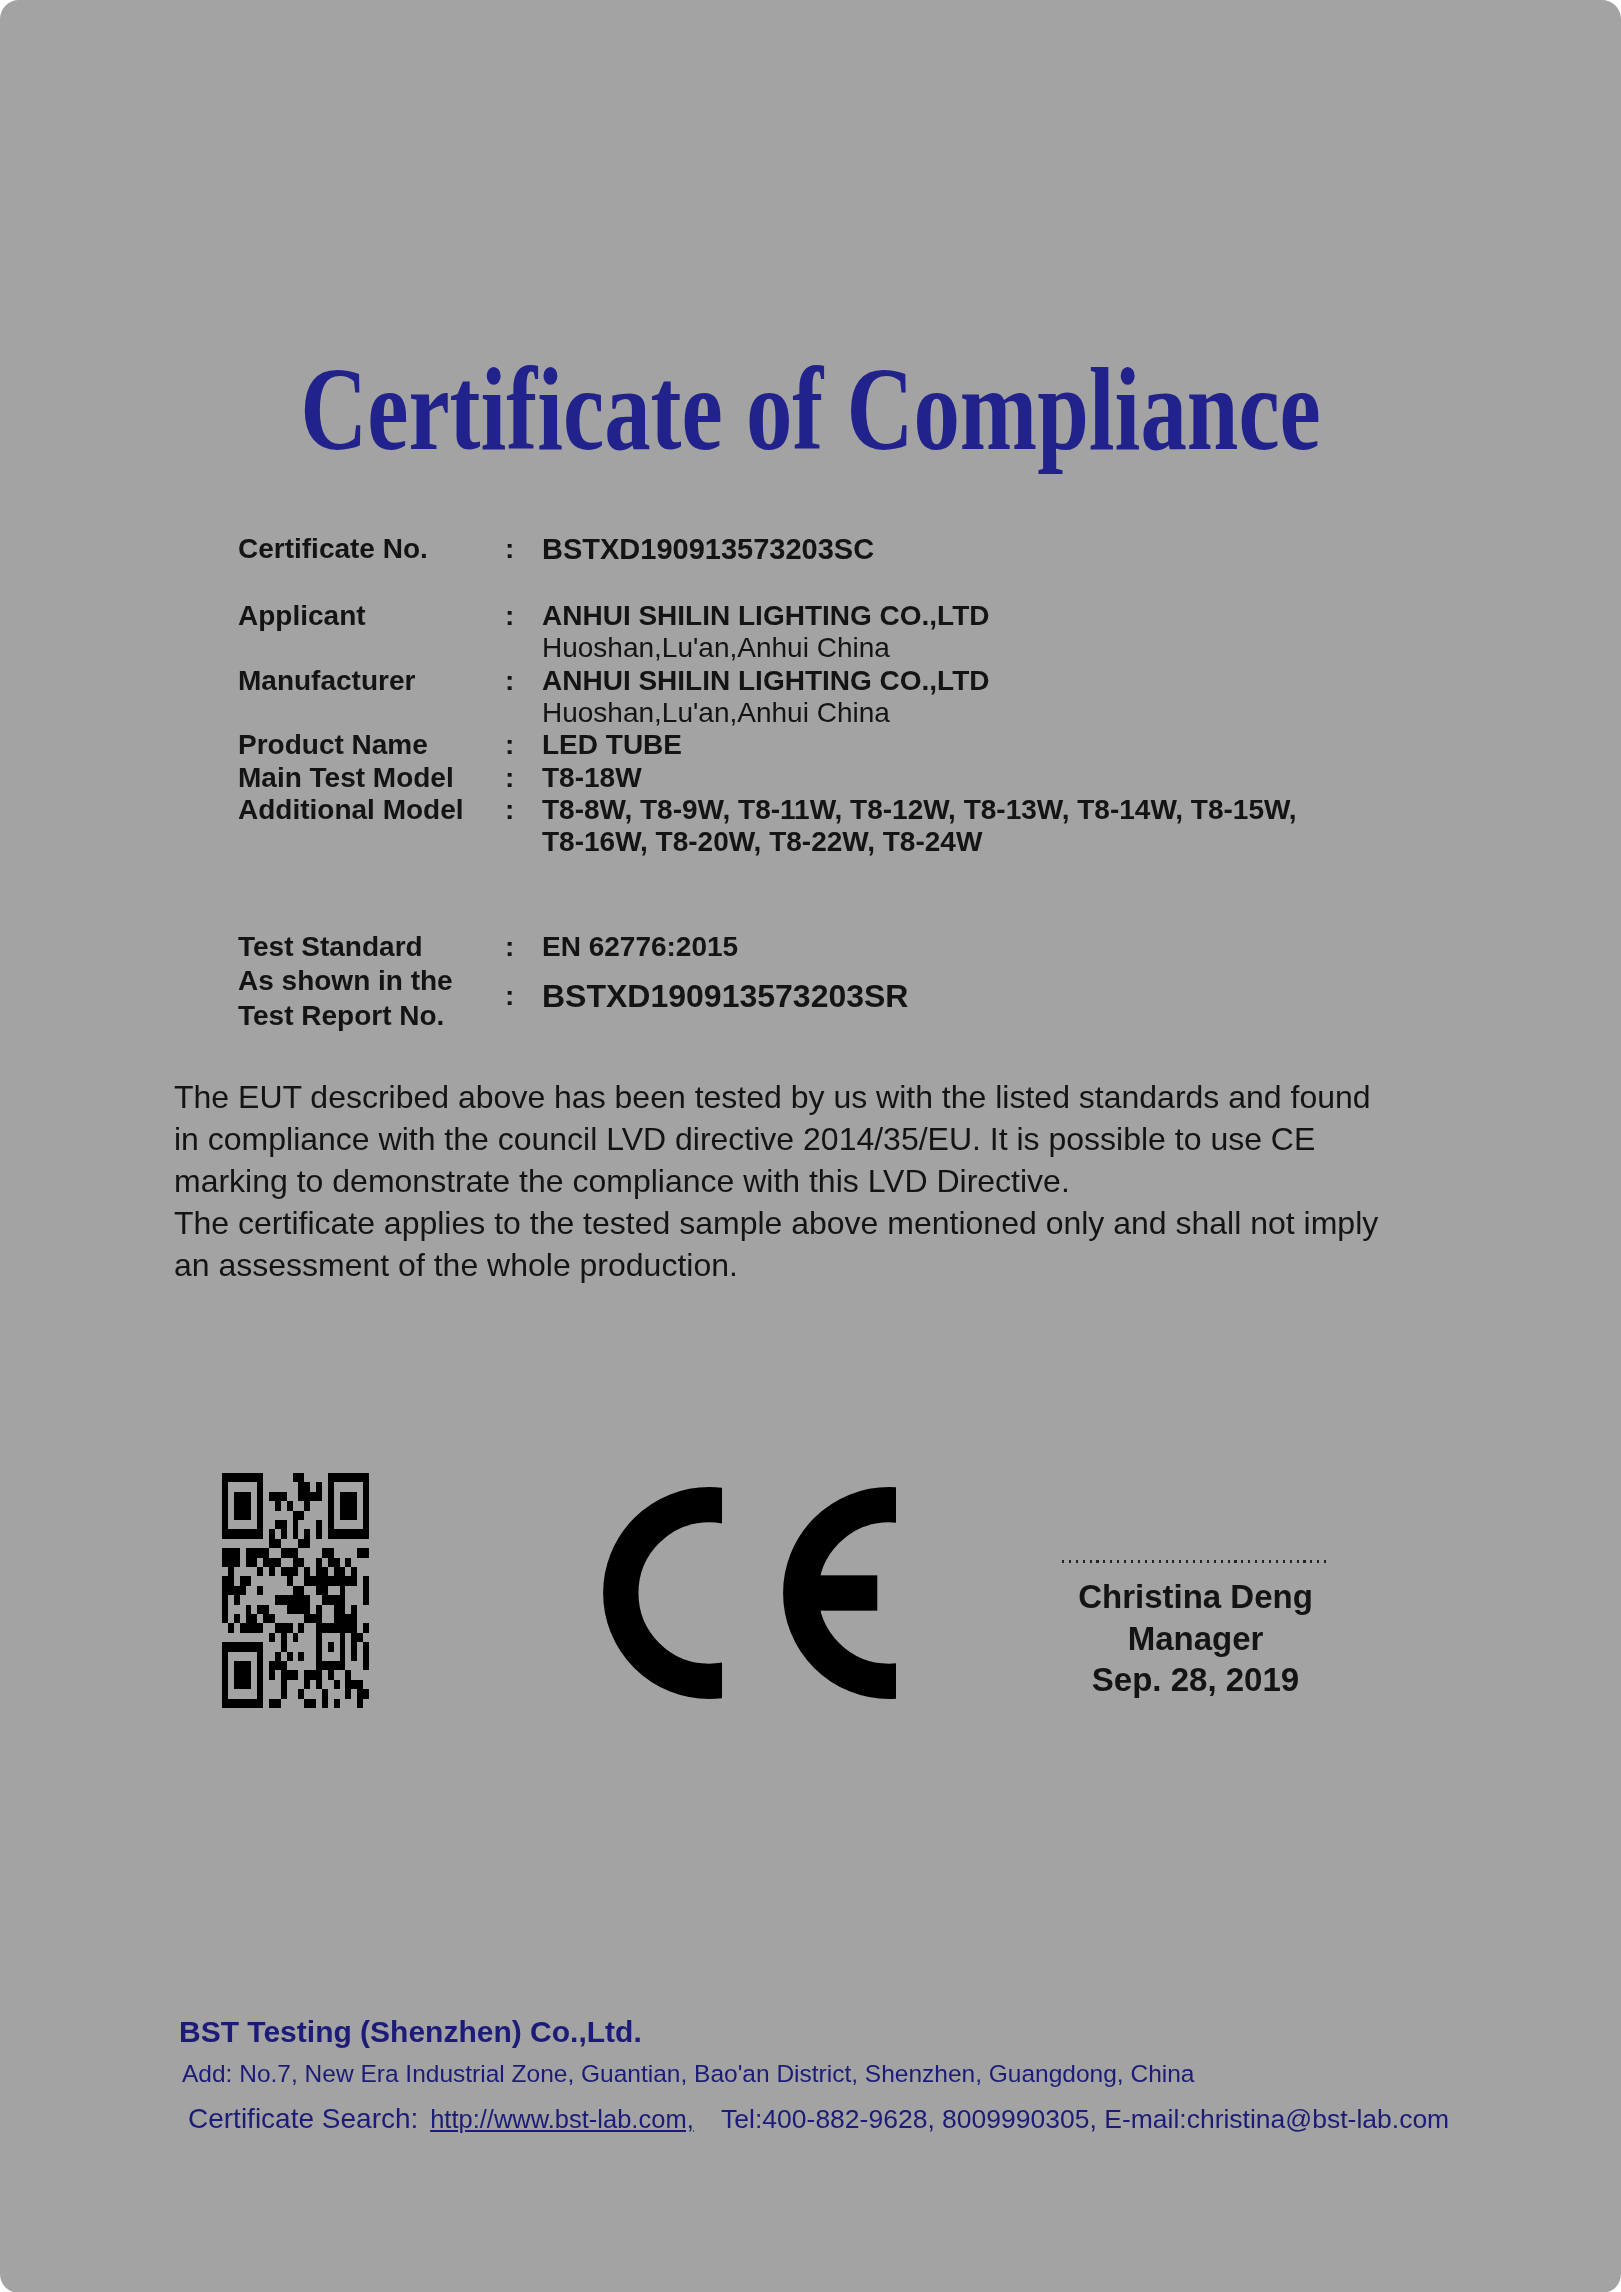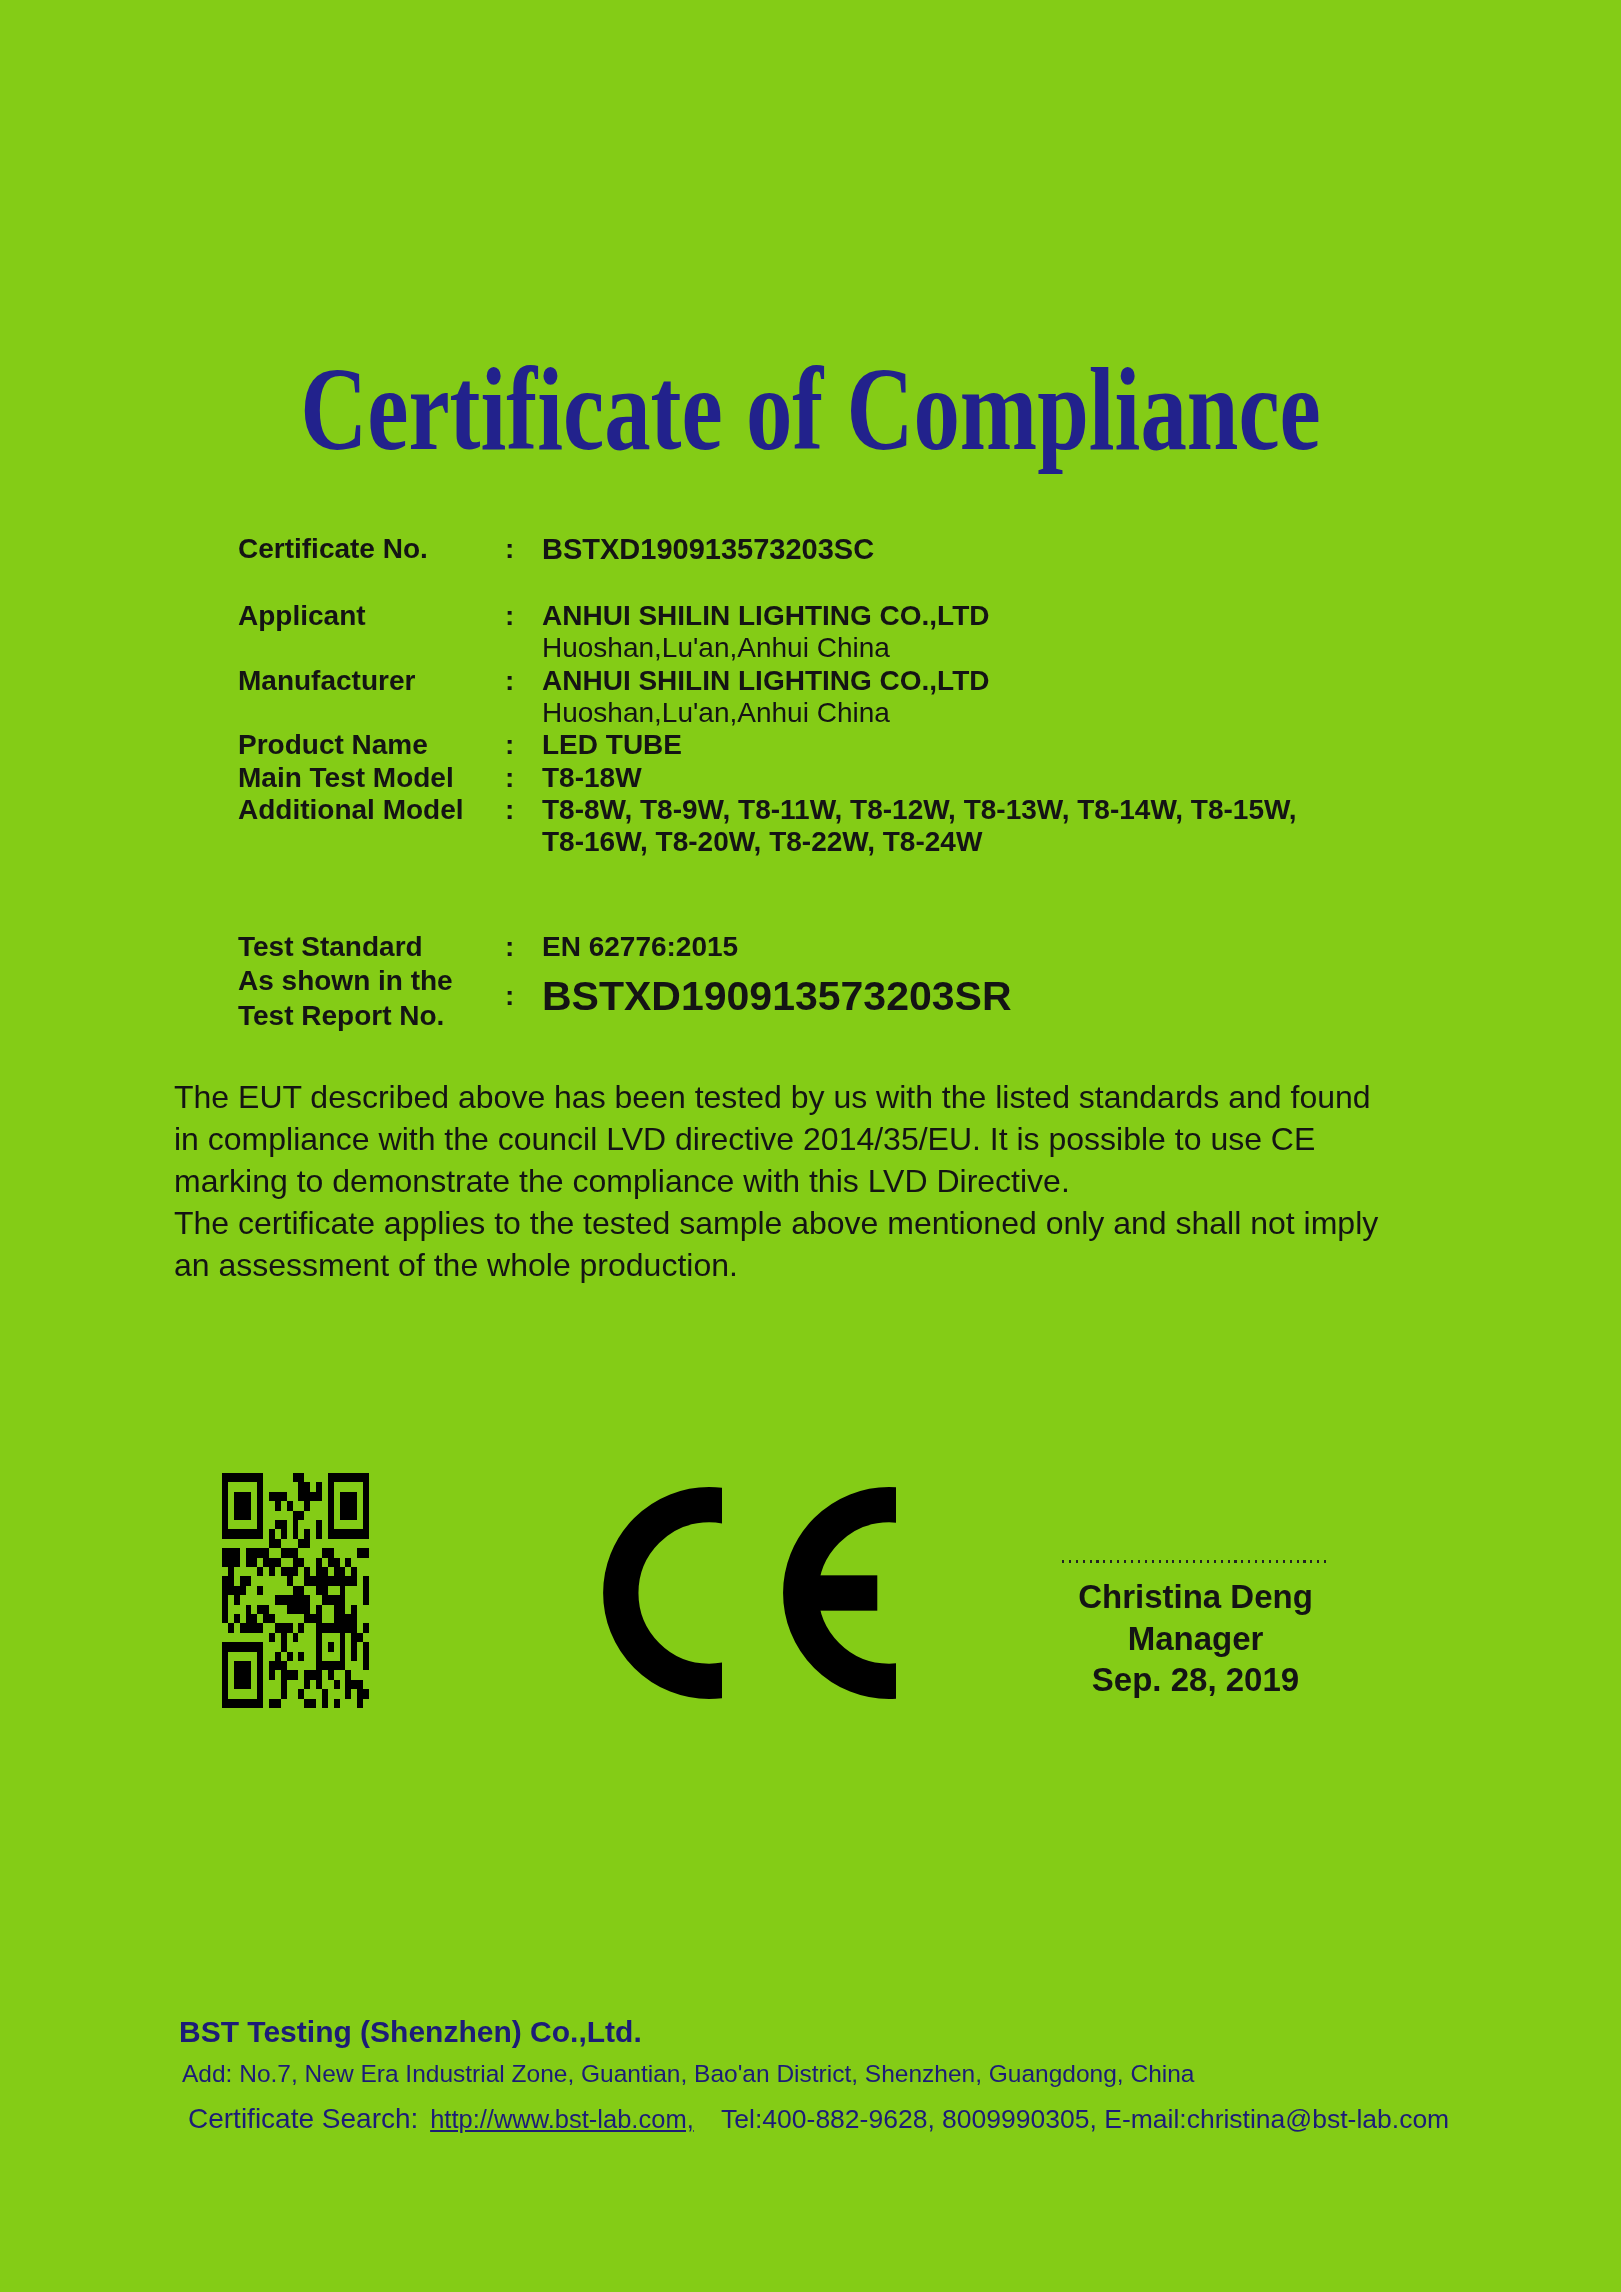--- a/index.html
+++ b/index.html
@@ -1,23 +1,24 @@
 <!DOCTYPE html>
 <html style="--title-navy: #22228c; --footer-navy: #1c1c78;"><head>
 <meta charset="utf-8">
 <style>
   html,body{margin:0;padding:0;background:#ffffff;}
   .page{
     position:relative;
     width:1621px;
     height:2293px;
-    background:#84cc16;
+    background:#a3a3a3;
     font-family:"Liberation Sans", sans-serif;
     color:#141414;
     overflow:hidden;
+    border-radius:19px;
   }
   .title{
     position:absolute;
     top:350px;
     left:0;
     width:100%;
     text-align:center;
     font-family:"Liberation Serif", serif;
     font-weight:bold;
     font-size:119px;
@@ -26,21 +27,21 @@
     transform:scaleX(0.78);
     transform-origin:50% 50%;
     white-space:nowrap;
   }
   .irow{position:absolute;left:0;width:100%;height:32px;font-size:28px;line-height:32px;}
   .irow .lbl{position:absolute;left:238px;font-weight:bold;white-space:nowrap;}
   .irow .colon{position:absolute;left:505px;font-weight:bold;}
   .irow .val{position:absolute;left:542px;white-space:nowrap;}
   .strong{font-weight:bold;}
   .val.big{font-size:29px;}
-  .val.bigger{font-size:41px;}
+  .val.bigger{font-size:32px;}
   .bodytext{position:absolute;left:174px;width:1264px;font-size:32px;line-height:42px;color:#141414;}
   .bodyline{white-space:nowrap;}
   .qr{position:absolute;left:222px;top:1473px;width:147px;height:235px;}
   .ce-c{position:absolute;left:603px;top:1487px;}
   .ce-e{position:absolute;left:783px;top:1487px;}
   .dotline{
     position:absolute;left:1062px;top:1560px;width:269px;height:2.9px;
     background-image:repeating-linear-gradient(to right,#222 0 2px,transparent 2px 6.9px);
   }
   .sig{position:absolute;left:1029px;width:333px;text-align:center;font-weight:bold;font-size:33px;line-height:33px;white-space:nowrap;}

